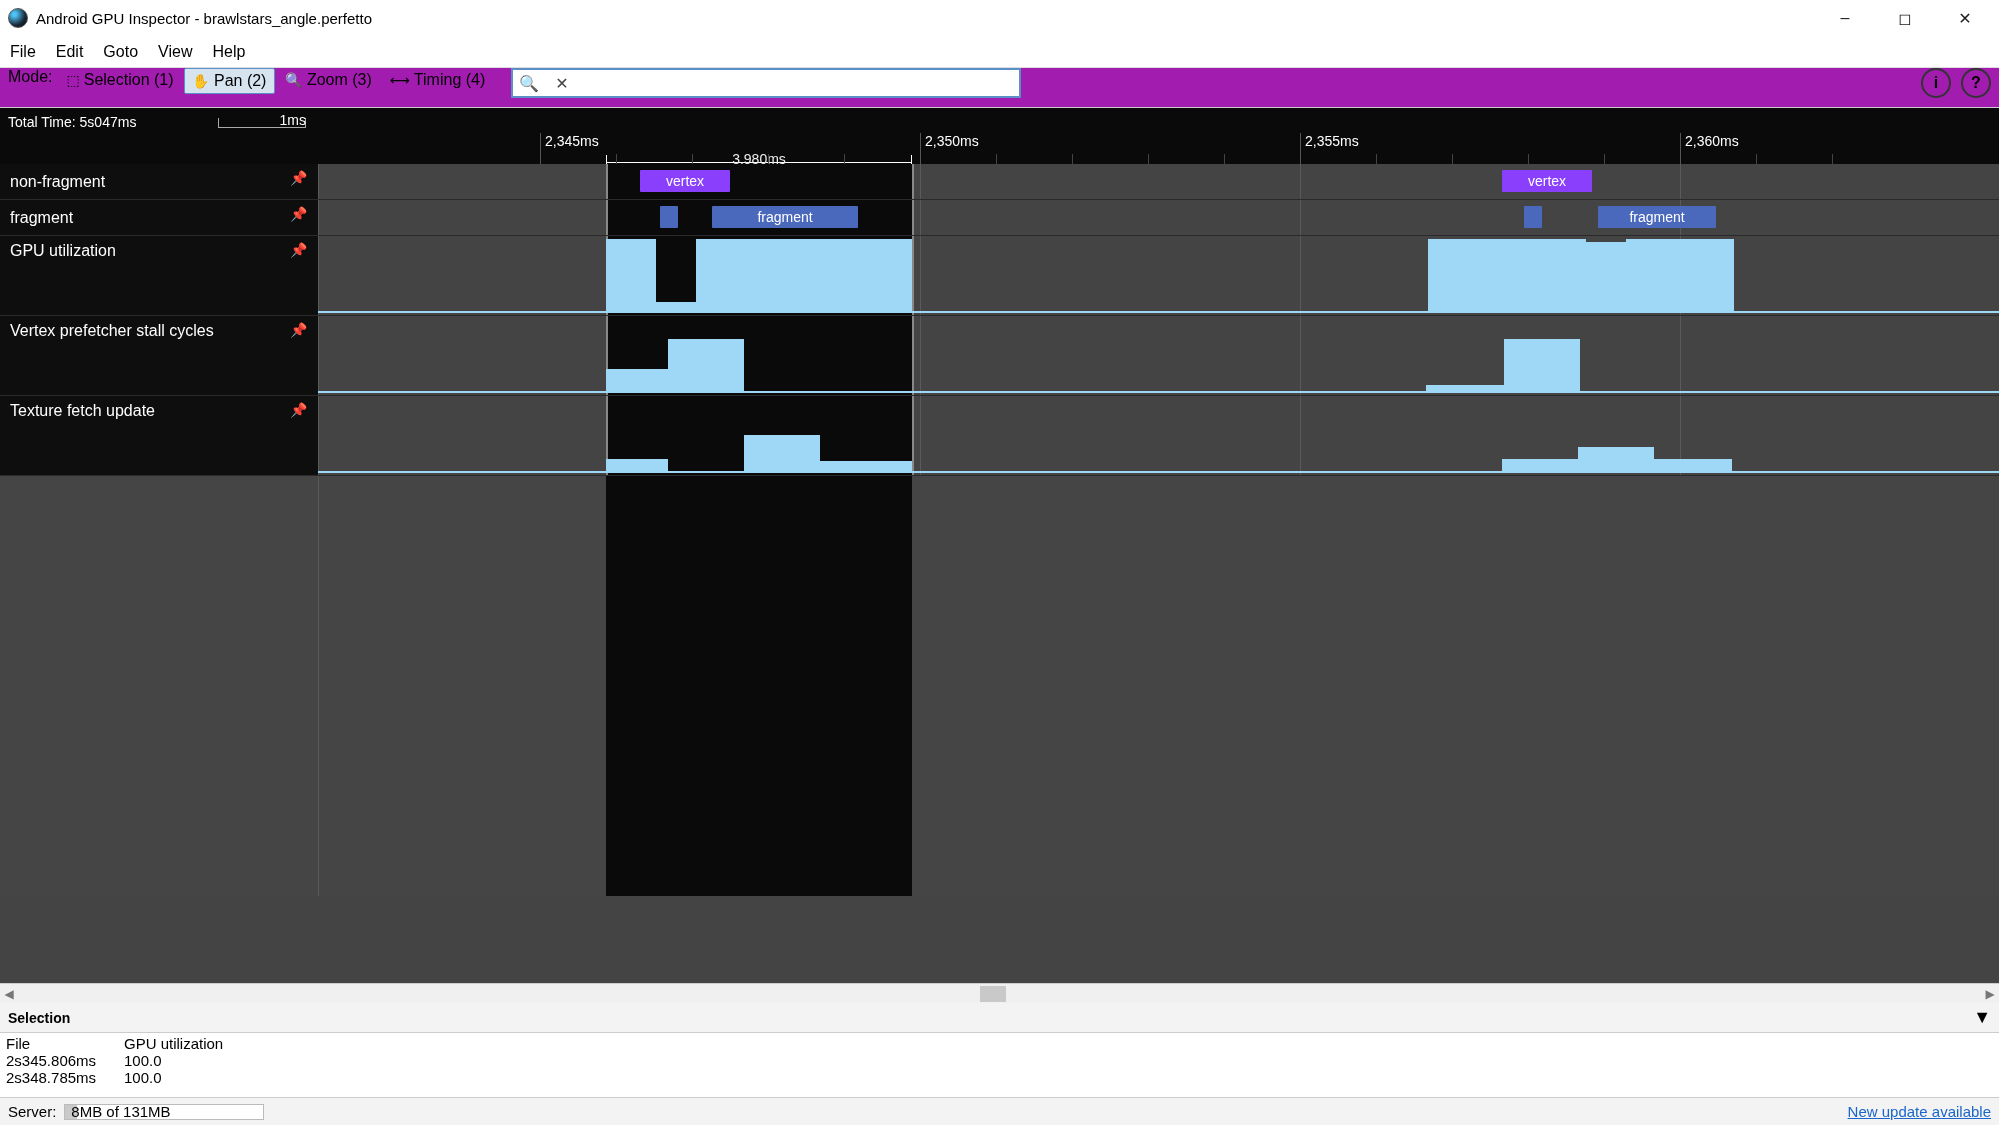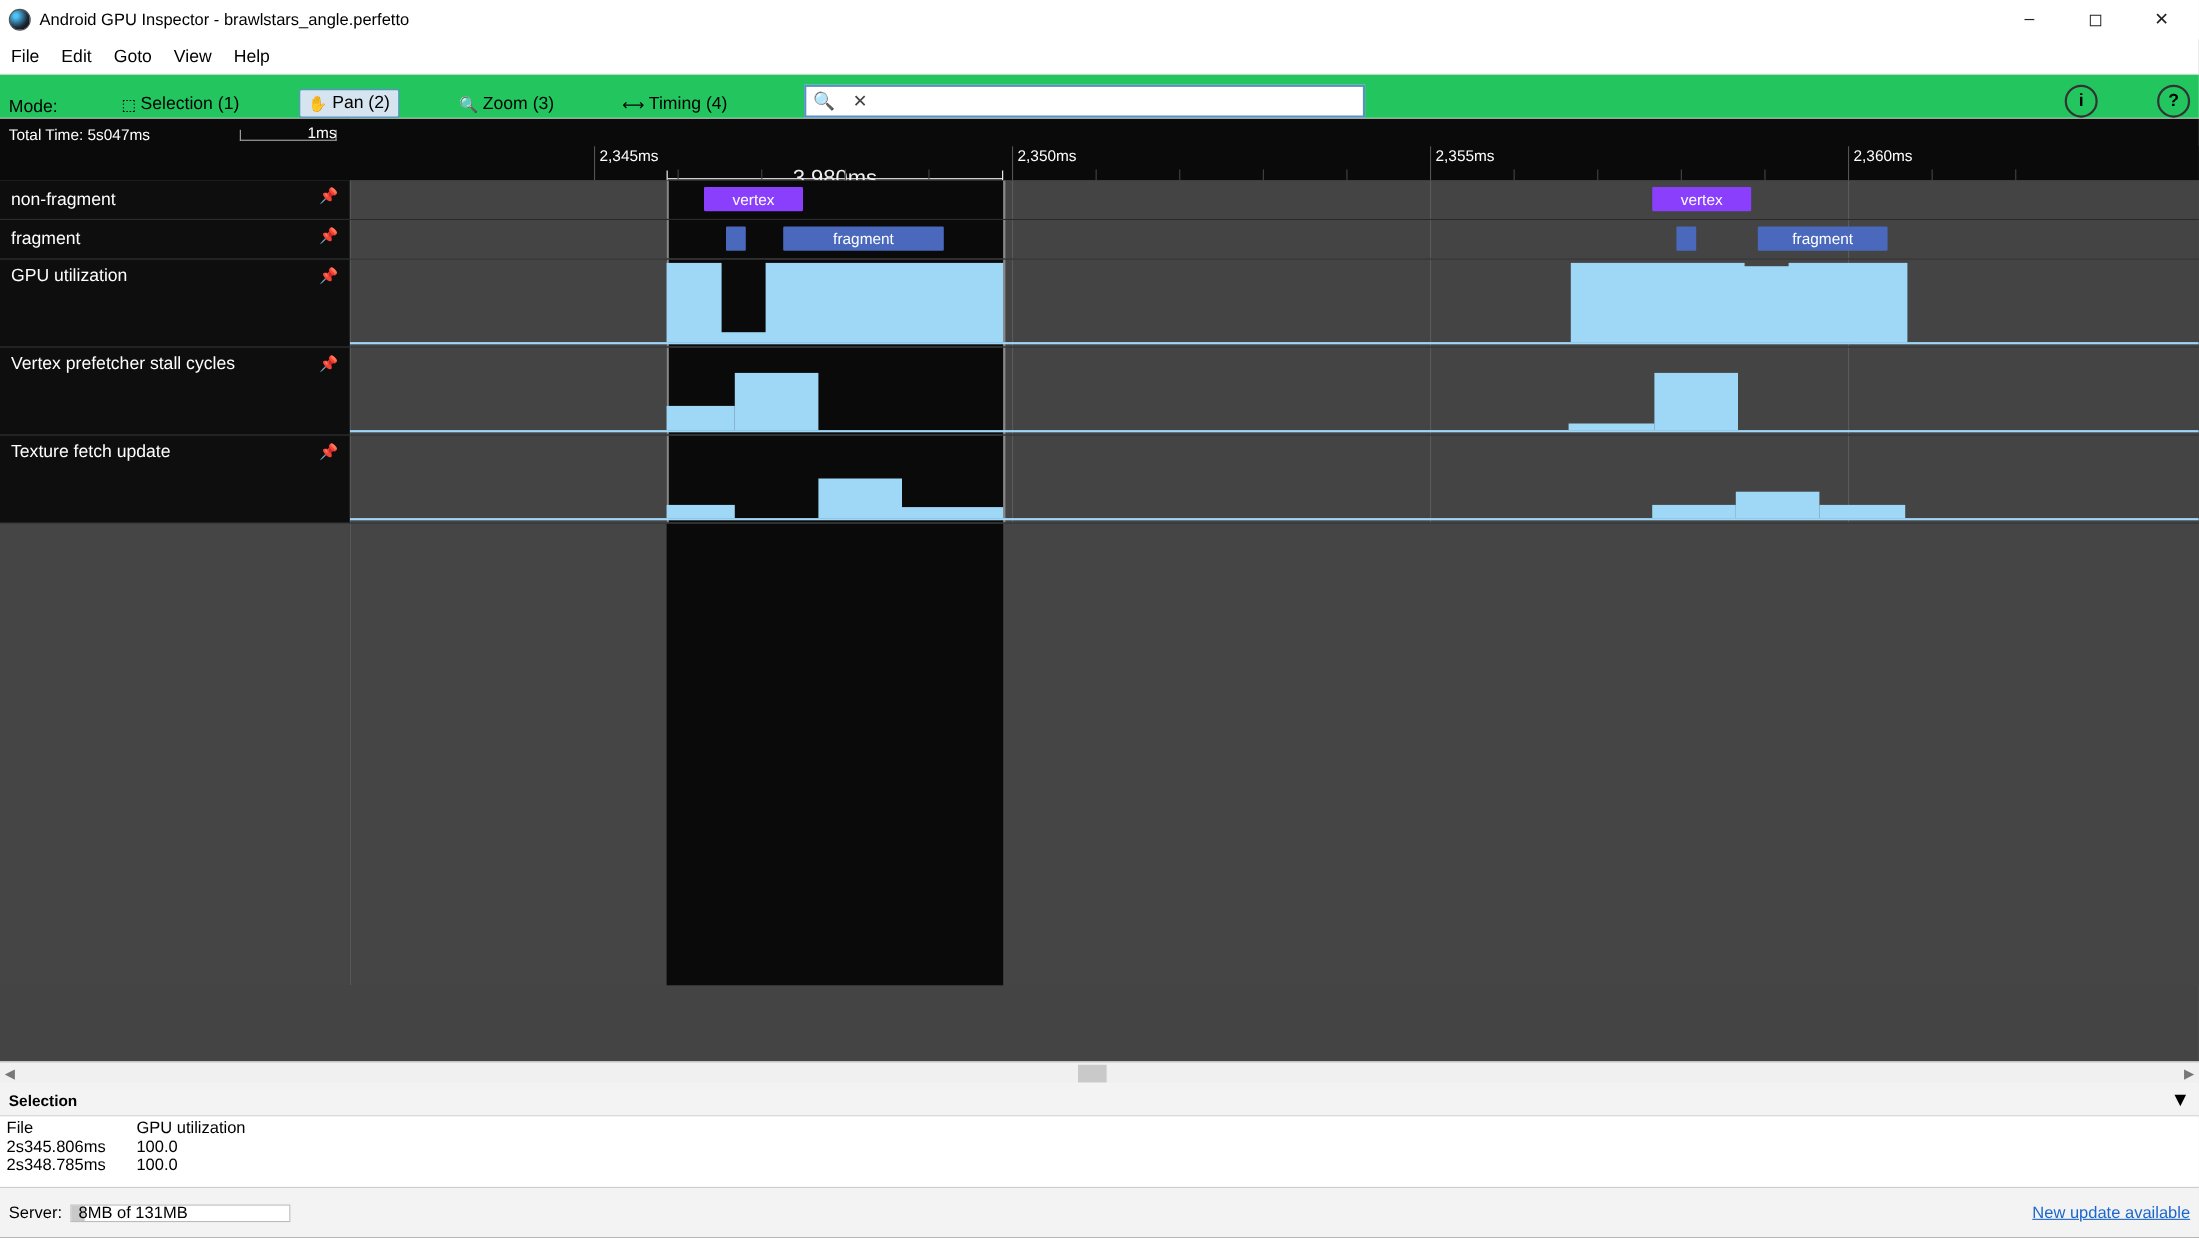--- a/index.html
+++ b/index.html
@@ -40,27 +40,26 @@
   .menubar {
     display: flex; align-items: center;
     height: 32px;
     padding: 0 0;
     border-bottom: 1px solid #ddd;
     font-size: 16px;
   }
   .menubar .menu-item { padding: 4px 10px; }
   
   .toolbar {
-    display: flex; align-items: flex-end;
+    display: flex; align-items: flex-start;
     height: 40px;
     padding: 0 8px;
-    background: #22c55e;
+    background: #a21caf;
     border-bottom: 1px solid #ccc;
     font-size: 16px;
-    gap: 44px;
   }
   .toolbar .mode-label { margin-right: 6px; }
   .toolbar .mode-opt {
     display: flex; align-items: center; gap: 4px;
     padding: 3px 8px; margin-right: 2px;
     cursor: pointer;
   }
   .toolbar .mode-opt.active {
     background: #d6e4f0;
     border: 1px solid #5a8fc8;
@@ -127,21 +126,21 @@
   }
   .ruler-subtick {
     position: absolute; bottom: 0;
     width: 1px; height: 10px; background: #444;
   }
   .selspan {
     position: absolute; top: 22px; height: 16px;
     border-left: 1px solid #fff; border-right: 1px solid #fff;
   }
   .selspan .hline { position: absolute; top: 7px; left: 0; right: 0; height: 1px; background: #fff; }
-  .selspan .lbl { position: absolute; top: -4px; left: 50%; transform: translateX(-50%); font-size: 20px; }
+  .selspan .lbl { position: absolute; top: -4px; left: 50%; transform: translateX(-50%); font-size: 14px; }
   .tracks {
     flex: 1; position: relative;
     background: #444;
   }
   .track-row {
     display: flex;
     border-bottom: 1px solid #2a2a2a;
   }
   .track-label {
     width: 318px;
@@ -222,21 +221,21 @@
     font-size: 15px;
     padding: 2px 6px 0 6px;
     height: 64px;
     overflow: hidden;
   }
   .sel-table .row { display: flex; }
   .sel-table .c-time { width: 118px; }
   .sel-table .c-val { width: 140px; }
   
   .statusbar {
-    height: 46px;
+    height: 28px;
     background: #f3f3f3;
     border-top: 1px solid #ccc;
     display: flex; align-items: center;
     padding: 0 8px;
     font-size: 15px;
   }
   .statusbar .meter {
     width: 200px; height: 16px;
     border: 1px solid #bbb;
     margin: 0 8px;

